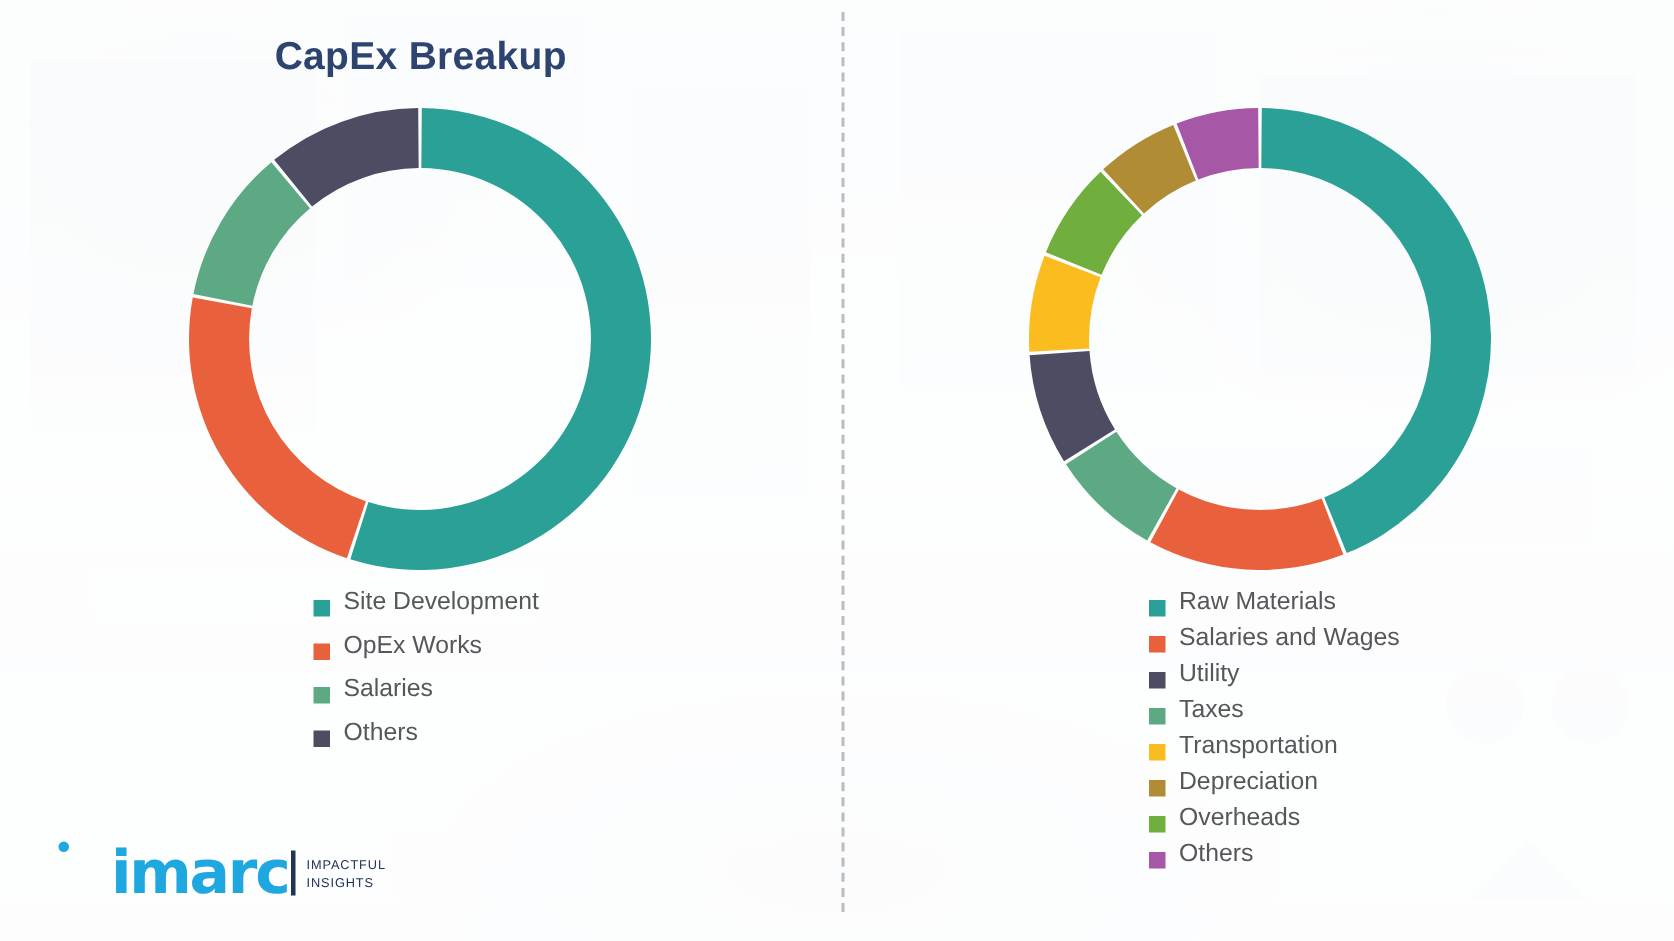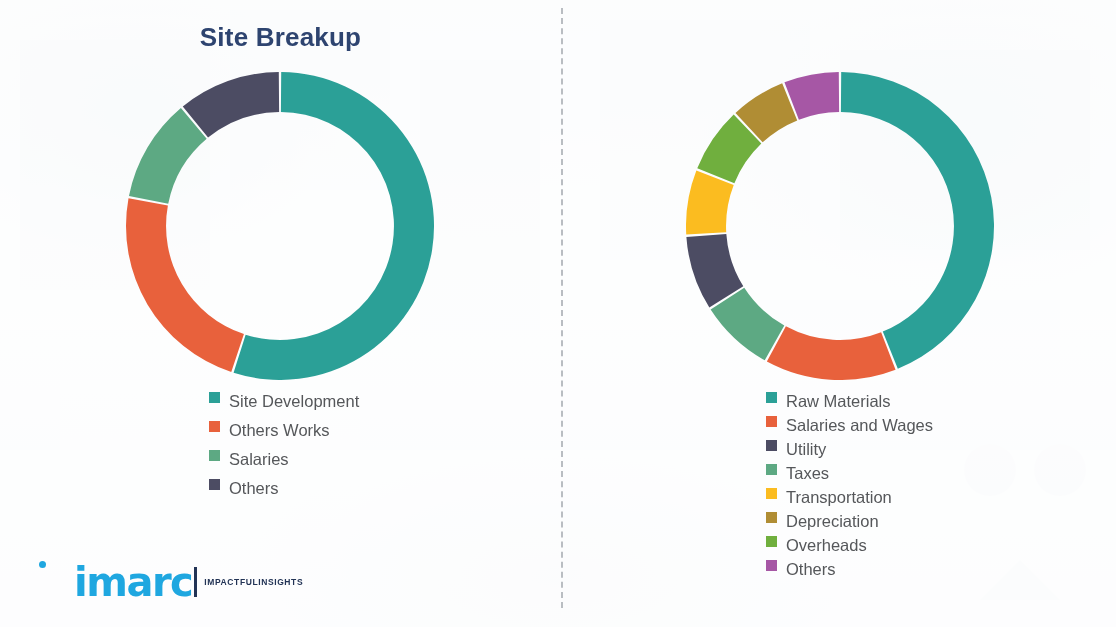--- a/index.html
+++ b/index.html
@@ -72,21 +72,21 @@
 
   .donut-svg { display: block; width: 308px; height: 308px; }
 
   
   .legend { position: absolute; }
   #legend-capex { left: 209px; top: 392px; }
   #legend-opex  { left: 205px; top: 392px; }
 
   .legend-item {
     display: flex;
-    align-items: flex-start;
+    align-items: flex-end;
     margin-bottom: 10px;
   }
   #legend-opex .legend-item { margin-bottom: 5px; }
 
   .legend-swatch {
     width: 11px;
     height: 11px;
     flex: 0 0 11px;
     margin-right: 9px;
   }
@@ -125,24 +125,24 @@
     margin-left: 44px;
   }
   #logo-bar {
     width: 3px;
     height: 30px;
     background: #223355;
     margin: 0 7px 0 2px;
   }
   #logo-tagline {
     display: flex;
-    flex-direction: row;
+    flex-direction: column;
     justify-content: center;
     font-size: 8.5px;
-    font-weight: bold;
+    font-weight: normal;
     color: #223355;
     letter-spacing: 0.6px;
     line-height: 1.45;
   }
 </style>
 </head>
 <body>
 
 <div id="bg-layer">
   <svg id="bg-shapes" viewBox="0 0 1116 627" preserveAspectRatio="none">
@@ -161,41 +161,41 @@
     <rect x="760" y="300" width="300" height="60" fill="#eef3f6"></rect>
   </svg>
 </div>
 <div id="bg-veil"></div>
 
 <div id="content">
 
   <div id="divider"></div>
 
   <div class="panel" id="panel-capex">
-    <div class="panel-title">Site Breakup</div>
+    <div class="panel-title">CapEx Breakup</div>
 
     <div class="donut-wrap" id="donut-capex-wrap">
       <svg class="donut-svg" viewBox="0 0 308 308">
         <g id="capex-slices">
             <path d="M 155.20950073686154 0.004749722702399595 A 154 154 0 1 1 107.56315416854761 300.83194253712617 L 119.63673408472523 262.65563747747336 A 113.96 113.96 0 1 0 154.89503054527754 40.043514794799776 Z" fill="#2ba097"></path>
             <path d="M 105.26254705403574 300.0844299723277 A 154 154 0 0 1 2.505791141771482 126.33224471664832 L 41.894285444910906 133.52586109031975 A 113.96 113.96 0 0 0 117.93428481998643 262.1024781795225 Z" fill="#e8613c"></path>
             <path d="M 2.95906681790251 123.95609040951629 A 154 154 0 0 1 54.90779683099811 36.11558512206436 L 80.67176965493861 66.76553299032763 A 113.96 113.96 0 0 0 42.22970944524785 131.76750690304206 Z" fill="#5da983"></path>
             <path d="M 56.771669500795895 34.57365555147584 A 154 154 0 0 1 152.79049926313863 0.004749722702371173 L 153.10496945472258 40.04351479479976 A 113.96 113.96 0 0 0 82.05103543058897 65.62450510809212 Z" fill="#4c4c63"></path>
           </g>
       </svg>
     </div>
 
     <div class="legend" id="legend-capex">
       <div class="legend-item">
         <span class="legend-swatch" style="background:#2ba097"></span>
         <span class="legend-label">Site Development</span>
       </div>
       <div class="legend-item">
         <span class="legend-swatch" style="background:#e8613c"></span>
-        <span class="legend-label">Others Works</span>
+        <span class="legend-label">OpEx Works</span>
       </div>
       <div class="legend-item">
         <span class="legend-swatch" style="background:#5da983"></span>
         <span class="legend-label">Salaries</span>
       </div>
       <div class="legend-item">
         <span class="legend-swatch" style="background:#4c4c63"></span>
         <span class="legend-label">Others</span>
       </div>
     </div>

